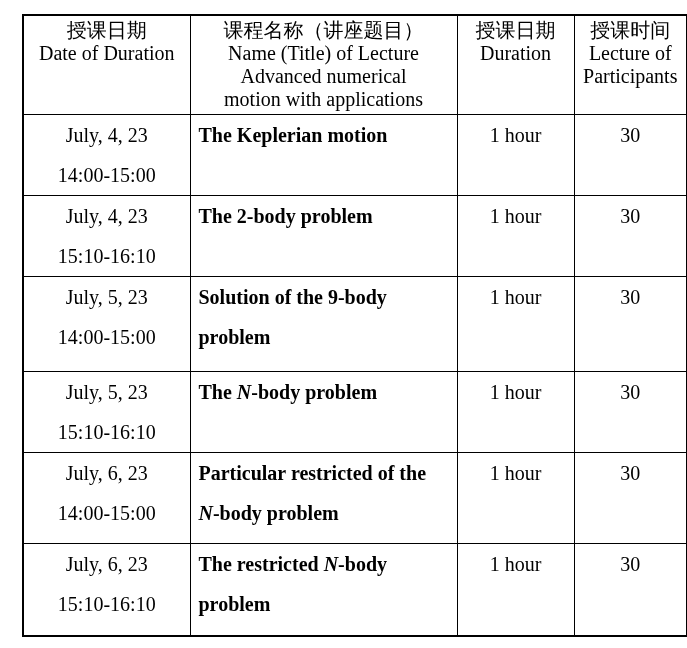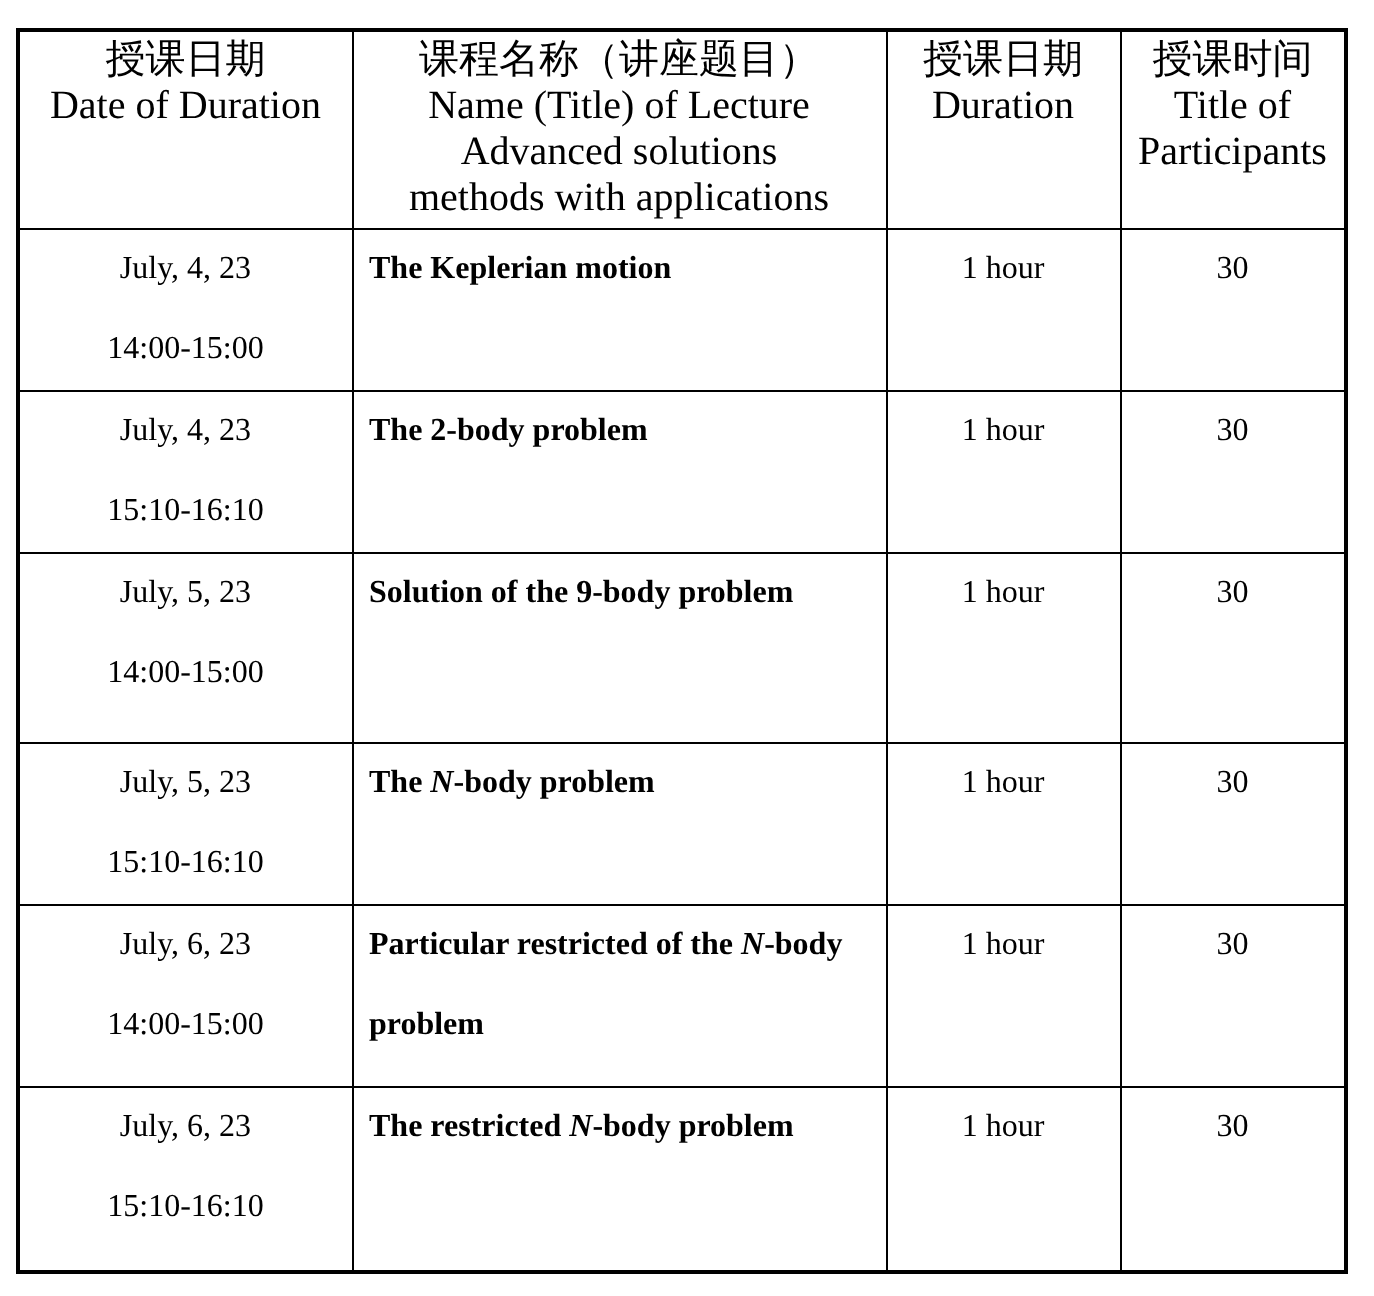--- a/index.html
+++ b/index.html
@@ -6,21 +6,21 @@
   html, body { margin: 0; padding: 0; }
   body {
     width: 687px; height: 648px;
     background: #ffffff;
     color: #000000;
     font-family: "Liberation Serif", "DejaVu Serif", serif;
     position: relative;
   }
   table.schedule {
     position: absolute;
-    left: 8px; top: 14px;
+    left: 22px; top: 14px;
     width: 664px;
     border-collapse: collapse;
     table-layout: fixed;
     border: 2px solid #000;
   }
   th, td {
     border: 1.5px solid #000;
     vertical-align: top;
     padding: 0;
     font-weight: normal;
@@ -32,21 +32,21 @@
   tbody tr:nth-child(4) { height: 79px; }
   tbody tr:nth-child(5) { height: 91px; }
   tbody tr:nth-child(6) { height: 93px; }
   thead th {
     text-align: center;
     font-size: 20px;
     line-height: 23px;
     padding-top: 3px;
   }
   tbody td {
-    font-size: 16px;
+    font-size: 20px;
     line-height: 40px;
   }
   .c-date, .c-dur, .c-part { text-align: center; }
   .c-name { text-align: left; padding: 0 8px; font-weight: bold; }
   .it { font-style: italic; }
 </style>
 </head>
 <body>
 
 <table class="schedule">
@@ -58,30 +58,30 @@
   </colgroup>
   <thead>
     <tr>
       <th>
           <div>授课日期</div>
           <div>Date of Duration</div>
         </th>
       <th>
           <div>课程名称（讲座题目）</div>
           <div>Name (Title) of Lecture</div>
-          <div>Advanced solutions</div>
-          <div>methods with applications</div>
+          <div>Advanced numerical</div>
+          <div>motion with applications</div>
         </th>
       <th>
           <div>授课日期</div>
           <div>Duration</div>
         </th>
       <th>
           <div>授课时间</div>
-          <div>Title of</div>
+          <div>Lecture of</div>
           <div>Participants</div>
         </th>
     </tr>
   </thead>
   <tbody>
     <tr>
       <td class="c-date">
           <div>July, 4, 23</div>
           <div>14:00-15:00</div>
         </td>

